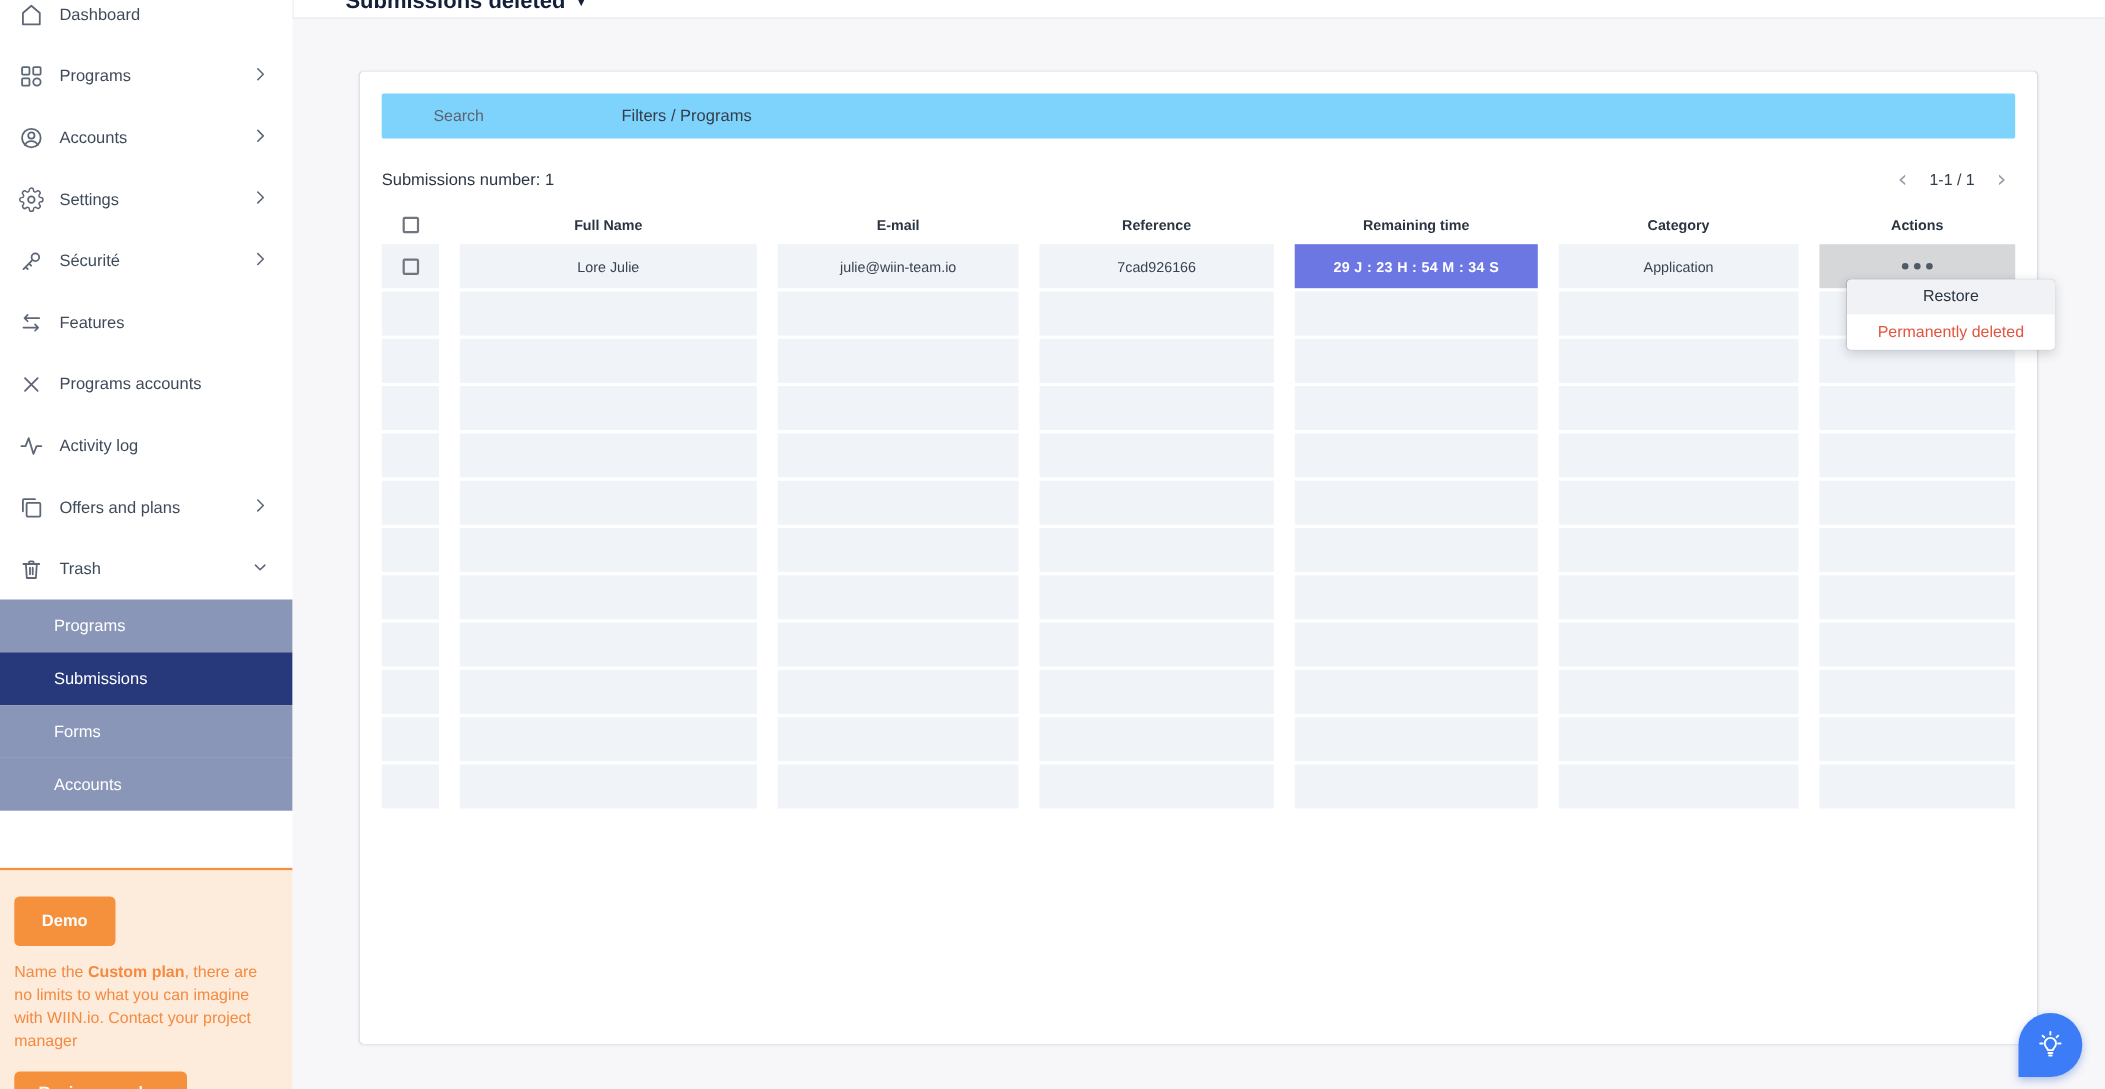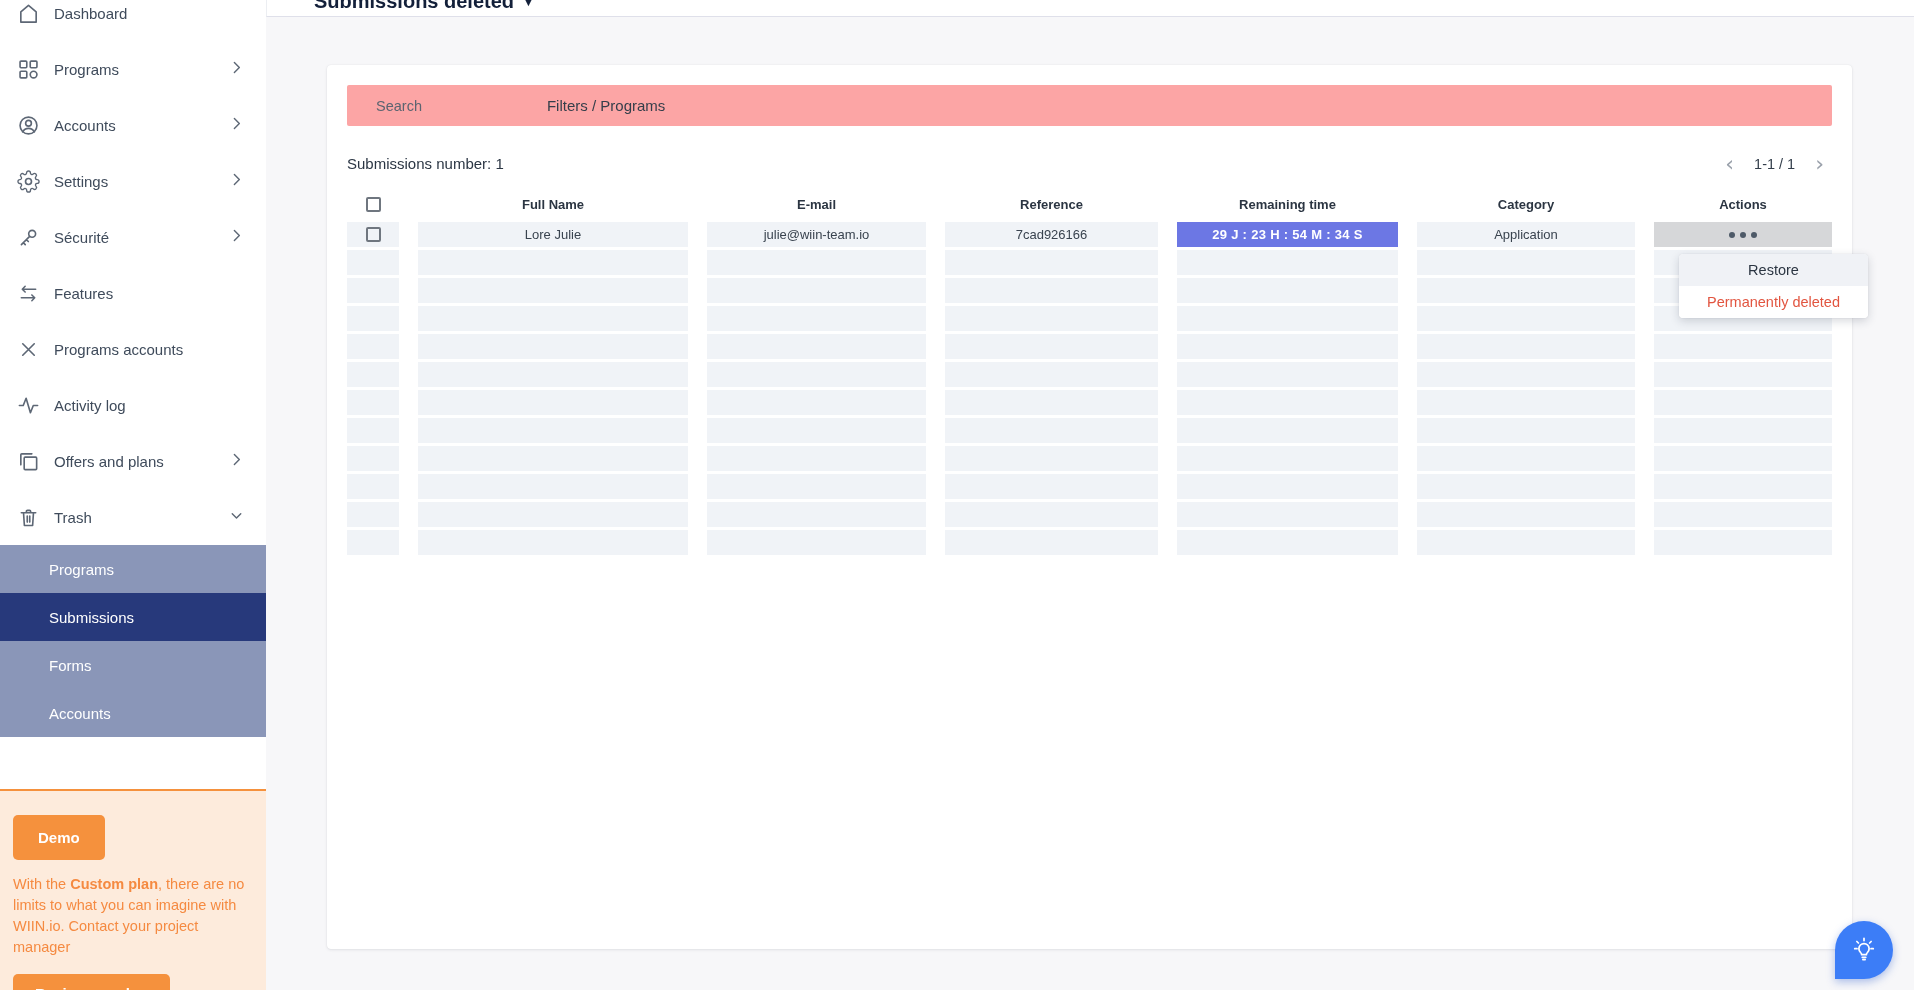--- a/index.html
+++ b/index.html
@@ -25,37 +25,37 @@
 
   
   .main { flex:1; display:flex; flex-direction:column; height:990px;justify-content:flex-end; }
   .topstrip { height:17px; background:#ffffff; border-bottom:1px solid #dfe0ea; border-left:1px solid #eceef2; position:relative; overflow:hidden; }
   .page-title { position:absolute; left:47px; top:-10px; font-size:20px; font-weight:bold; color:#13203a; white-space:nowrap; display:flex; align-items:center; gap:9px; }
   .page-title .caret { font-size:11px; color:#13203a; }
   .content { position:relative; flex:1; background:#f7f7f9; }
 
   .card { position:absolute; left:61px; top:48px; width:1525px; height:884px; background:#ffffff; border-radius:4px; box-shadow:0 1px 3px rgba(40,50,70,.10), 0 0 1px rgba(40,50,70,.12); padding:20px; }
 
-  .searchbar { height:41px; background:#fca5a5; border-radius:2px; display:flex; align-items:center; padding:0 0; }
+  .searchbar { height:41px; background:#7dd3fc; border-radius:2px; display:flex; align-items:center; padding:0 18px; }
   .sicon { width:19px; height:19px; color:#3a424d; }
   .slabel { margin-left:10px; font-size:14.5px; color:#5b6470; cursor:text; }
   .ficon { margin-left:98px; width:19px; height:19px; color:#303a46; cursor:pointer; }
   .flabel { margin-left:8px; font-size:15px; color:#343e4a; cursor:pointer; }
 
   .countrow { margin-top:29px; display:flex; align-items:center; justify-content:space-between; }
   .count-label { font-size:15px; color:#2b3644; }
   .pager { display:flex; align-items:center; gap:20px; margin-right:8px; }
   .pchev { font-size:22px; line-height:14px; color:#9aa1ab; cursor:pointer; font-family:"DejaVu Sans",sans-serif; }
   .prange { font-size:14.5px; color:#333e4b; }
 
   .grid { display:grid; grid-template-columns:52px 270px 219px 213px 221px 218px auto; column-gap:19px; }
   .thead { margin-top:17px; height:30px; align-items:center; }
   .th { font-size:13px; font-weight:bold; color:#2b3542; text-align:center; }
   .tbody { margin-top:3px; display:flex; flex-direction:column; gap:3px; }
-  .trow { height:25px; }
+  .trow { height:40px; }
   .td { background:#f0f3f7; display:flex; align-items:center; justify-content:center; font-size:13px; color:#39434f; }
   .td.badge { background:#6c77e4; color:#ffffff; font-weight:bold; letter-spacing:.3px; }
   .td.actions-active { background:#d6d7d9; cursor:pointer; }
   .cbx { width:15px; height:15px; border:2px solid #6f767f; border-radius:2px; background:transparent; display:inline-block; cursor:pointer; }
   .cbcell { display:flex; align-items:center; justify-content:center; background:transparent; }
   .td.cbcell { background:#f0f3f7; }
   .dots { display:flex; gap:5px; }
   .dots i { width:6px; height:6px; border-radius:50%; background:#4e5a68; }
 
   .menu { position:absolute; left:1413px; top:237px; width:189px; background:#ffffff; border-radius:4px; box-shadow:0 3px 10px rgba(30,40,60,.18), 0 0 1px rgba(30,40,60,.2); overflow:hidden; z-index:5; }
@@ -187,21 +187,21 @@
       </div>
       <div class="submenu-item">
         <span>Forms</span>
       </div>
       <div class="submenu-item">
         <span>Accounts</span>
       </div>
     </div>
   <div class="demo">
     <button class="demo-badge">Demo</button>
-    <p class="demo-text"><span>With the </span><b>Custom plan</b><span>, there are no limits to what you can imagine with WIIN.io. Contact your project manager</span></p>
+    <p class="demo-text"><span>Name the </span><b>Custom plan</b><span>, there are no limits to what you can imagine with WIIN.io. Contact your project manager</span></p>
     <button class="review-btn">Review my plan</button>
   </div>
 </aside>
 
 <div class="main">
   <header class="topstrip">
     <h1 class="page-title">
       <span>Submissions deleted</span>
       <span class="caret">▼</span>
     </h1>

